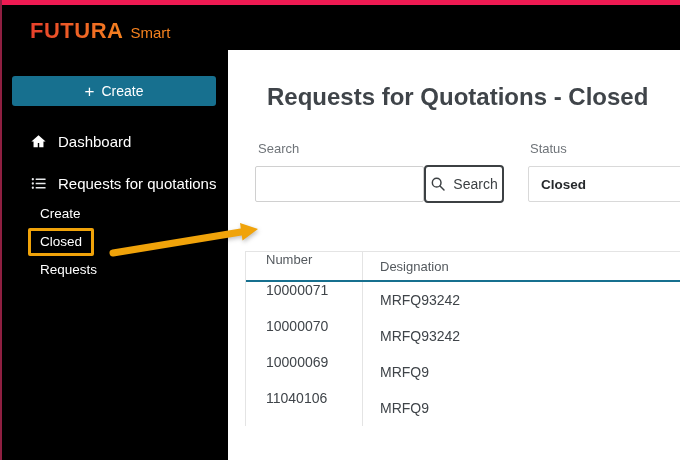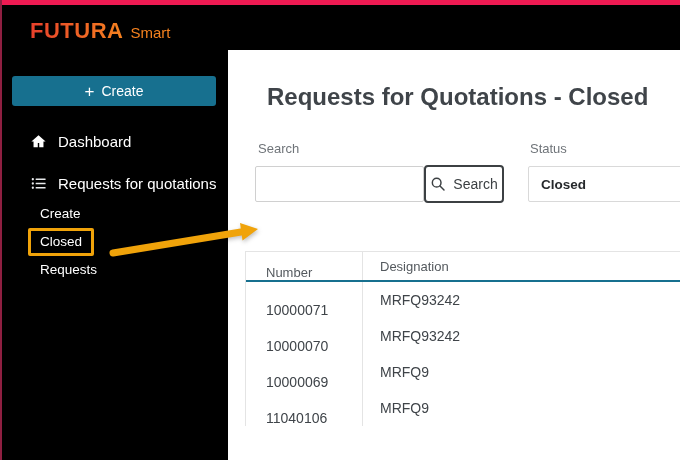--- a/index.html
+++ b/index.html
@@ -57,21 +57,21 @@
     display:flex; align-items:center; padding-left:12px; }
   .status-value { font-size:13.5px; font-weight:bold; color:#26292c; }
 
   
   .table { position:absolute; left:17px; top:201px; right:-2px;
     border-top:1px solid #e4e4e4; border-left:1px solid #e4e4e4; background:#fff; }
   .thead { display:flex; height:30px; align-items:center; border-bottom:2px solid #17708f; }
   .th { font-size:13px; color:#54595e; }
   .trow { display:flex; height:36px; align-items:center; cursor:pointer; }
   .cell-number { width:116px; padding-left:20px; flex:none; align-self:stretch;
-    display:flex; align-items:flex-end; }
+    display:flex; align-items:flex-start; }
   .cell-designation { flex:1; padding-left:17px; border-left:1px solid #e4e4e4;
     align-self:stretch; display:flex; align-items:center; }
   .td { font-size:14px; color:#3f4449; }
 
   
   .annotation-arrow { position:absolute; left:0; top:0; width:680px; height:460px;
     z-index:50; pointer-events:none; filter:drop-shadow(1px 2px 2px rgba(0,0,0,0.25)); }
 </style>
 </head>
 <body>

